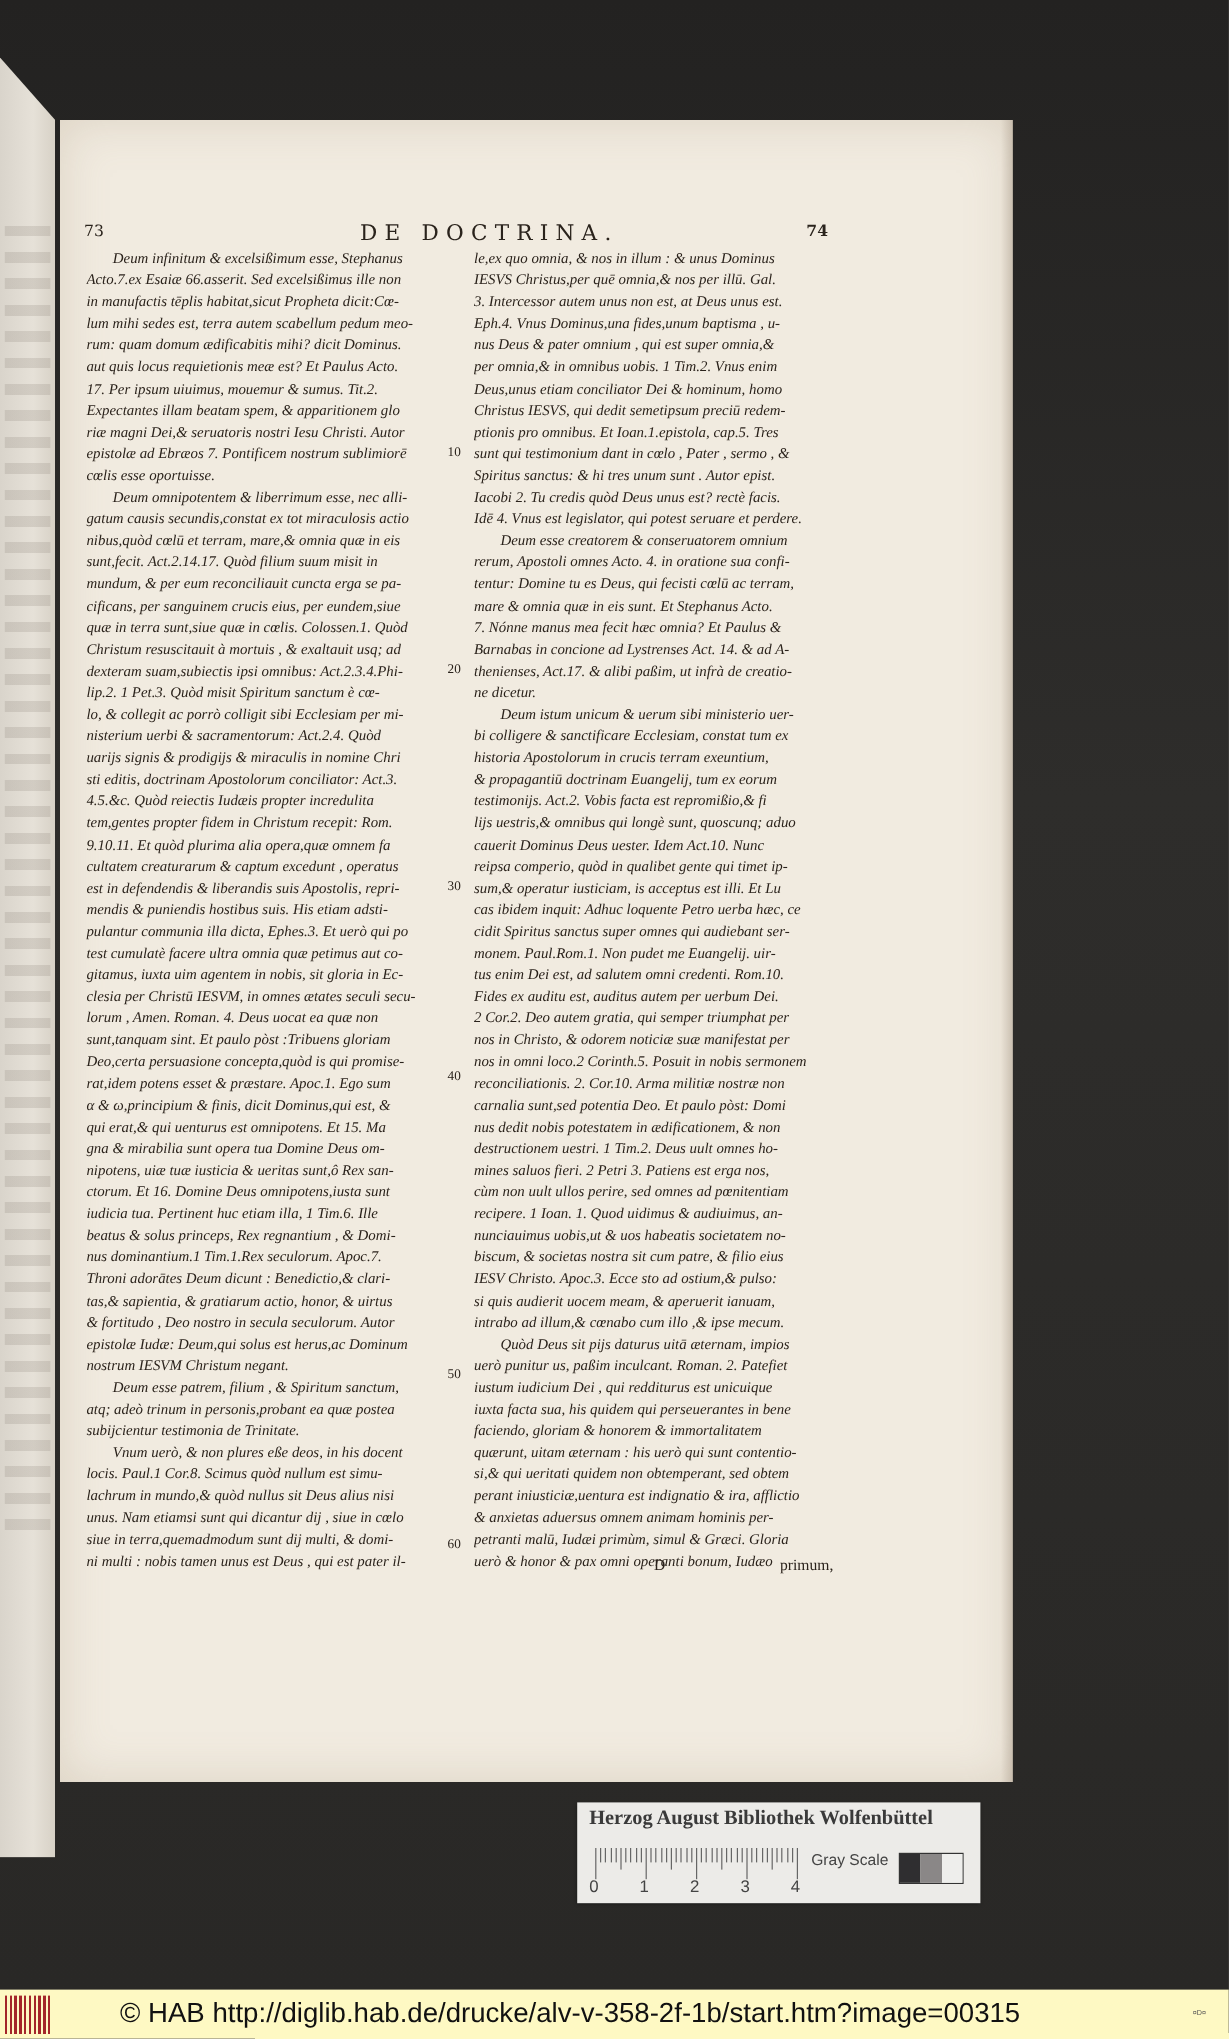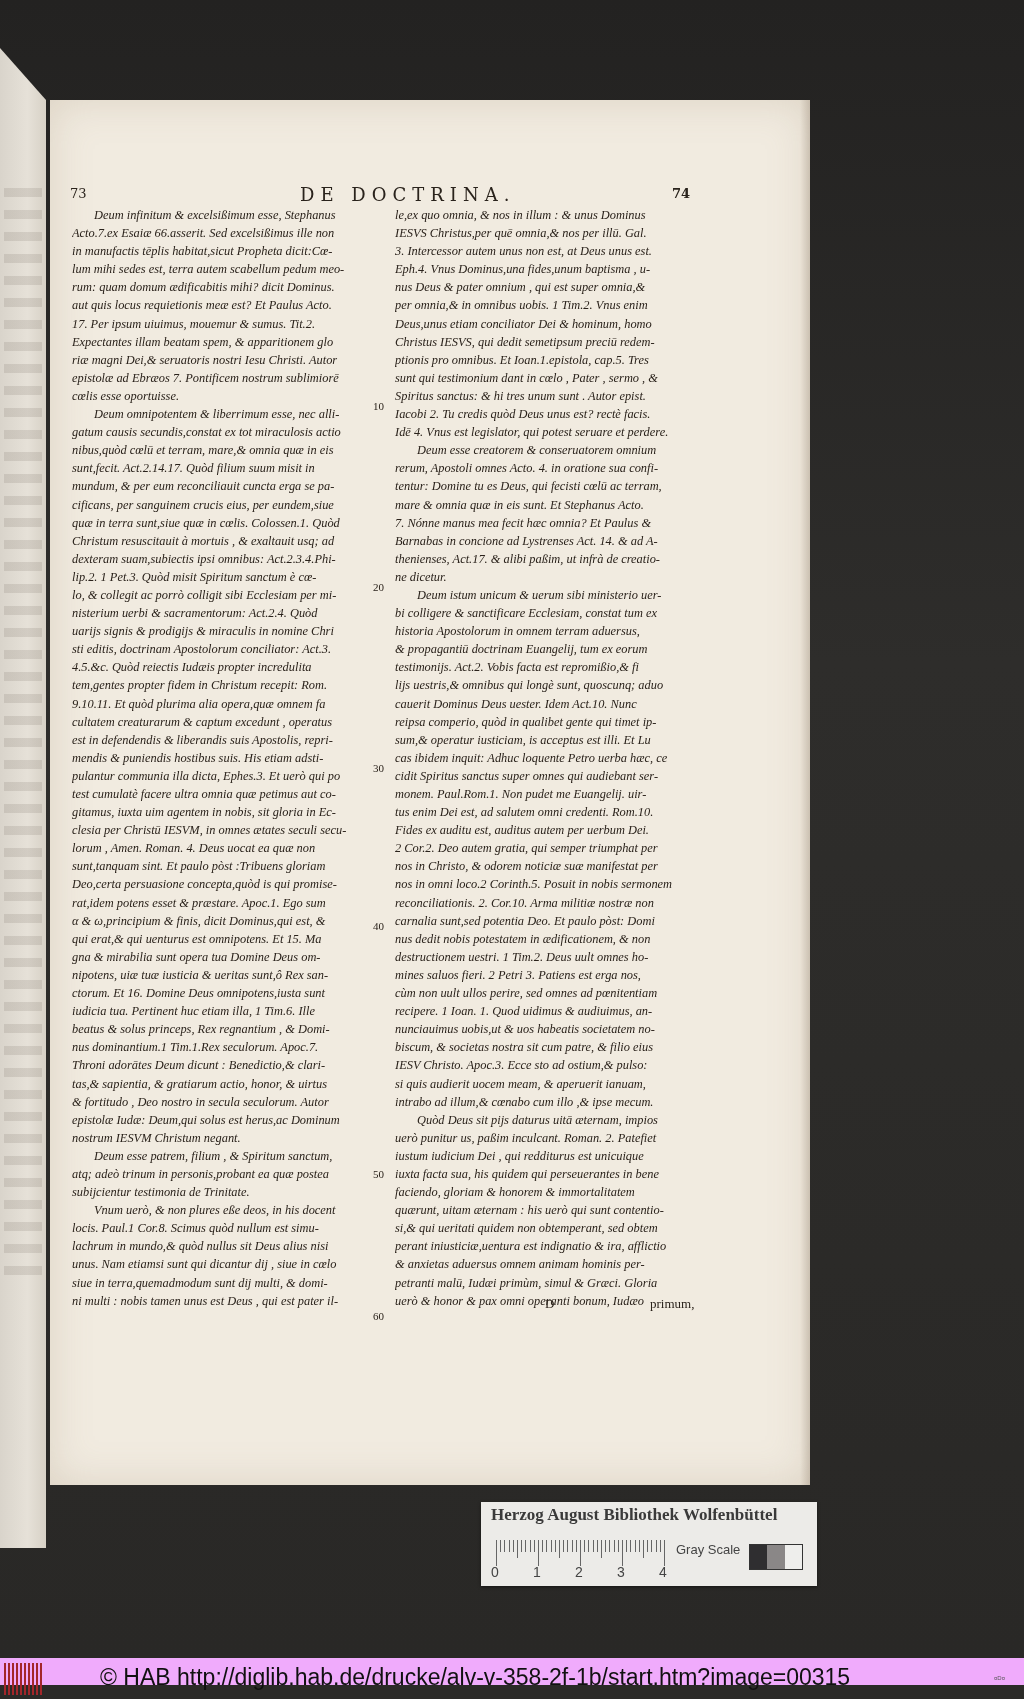--- a/index.html
+++ b/index.html
@@ -20,20 +20,21 @@
   }
   .left-page .ghost {
     position: absolute; left: 4px; top: 140px; width: 38px; height: 1100px;
     background: repeating-linear-gradient(180deg, rgba(120,110,100,0.18) 0px, rgba(120,110,100,0.18) 9px, transparent 9px, transparent 22px);
   }
   
   .page {
     position: absolute; left: 50px; top: 100px; width: 760px; height: 1385px;
     background: #f1ebe0;
     box-shadow: inset 0 0 40px rgba(160,140,110,0.25);
+    padding-left: 34px;
   }
   .page::after {
     content: ""; position: absolute; right: 0; top: 0; width: 10px; height: 100%;
     background: linear-gradient(90deg, rgba(0,0,0,0), rgba(120,100,80,0.25));
   }
   .running-head {
     position: absolute; left: 20px; top: 84px; width: 620px; height: 22px;
     font-size: 14px; color: #2a231c;
   }
   .running-head .pg-left { position: absolute; left: 0; top: 2px; font-size: 13px; }
@@ -45,21 +46,21 @@
     font-family: "Liberation Serif", serif; font-style: italic;
     font-size: 12.4px; line-height: 18.1px; color: #2a221b;
     white-space: nowrap;
   }
   .col-left { left: 22px; width: 318px; }
   .col-right { left: 345px; width: 310px; }
   .col .line { height: 18.1px; overflow: hidden; }
   .col .line.indent { padding-left: 22px; }
   .line-num {
     position: absolute; left: 323px;
-    font-family: "Liberation Serif", serif; font-size: 11px; color: #2a221b; margin-top: 29px;
+    font-family: "Liberation Serif", serif; font-size: 11px; color: #2a221b;
   }
   .catchword {
     position: absolute; top: 1196px;
     font-family: "Liberation Serif", serif; font-size: 13px; color: #2a221b;
   }
 
   
   .color-card {
     position: absolute; left: 481px; top: 1502px; width: 336px; height: 84px;
     background: #ecebe8; box-shadow: 0 1px 3px rgba(0,0,0,0.5);
@@ -79,22 +80,22 @@
     font-family: "Liberation Sans", sans-serif; font-size: 13px; color: #444;
   }
   .gray-swatches {
     position: absolute; left: 268px; top: 42px; width: 52px; height: 24px;
     border: 1px solid #333; display: flex;
   }
   .gray-swatches div { flex: 1; }
 
   
   .footer {
-    position: absolute; left: 0; top: 1658px; width: 1024px; height: 27px;
-    background: #f0abfc;
+    position: absolute; left: 0; top: 1658px; width: 1024px; height: 41px;
+    background: #fef9c3;
   }
   .footer .logo {
     position: absolute; left: 4px; top: 5px; width: 40px; height: 32px;
     background: repeating-linear-gradient(90deg, #a3262a 0px, #a3262a 2px, transparent 2px, transparent 4px);
   }
   .footer .credit {
     position: absolute; left: 100px; top: 6px;
     font-family: "Liberation Sans", sans-serif; font-size: 23px; color: #111;
   }
   .footer .mini {
@@ -198,21 +199,21 @@
       <div class="line indent">Deum esse creatorem &amp; conseruatorem omnium</div>
       <div class="line">rerum, Apostoli omnes Acto. 4. in oratione sua confi-</div>
       <div class="line">tentur: Domine tu es Deus, qui fecisti cœlū ac terram,</div>
       <div class="line">mare &amp; omnia quæ in eis sunt.     Et Stephanus Acto.</div>
       <div class="line">7. Nónne manus mea fecit hæc omnia?     Et Paulus &amp;</div>
       <div class="line">Barnabas in concione ad Lystrenses Act. 14. &amp; ad A-</div>
       <div class="line">thenienses, Act.17. &amp; alibi paßim, ut infrà de creatio-</div>
       <div class="line">ne dicetur.</div>
       <div class="line indent">Deum istum unicum &amp; uerum sibi ministerio uer-</div>
       <div class="line">bi colligere &amp; sanctificare Ecclesiam, constat tum ex</div>
-      <div class="line">historia Apostolorum in omnem terram aduersus,</div>
+      <div class="line">historia Apostolorum in crucis terram exeuntium,</div>
       <div class="line">&amp; propagantiū doctrinam Euangelij, tum ex eorum</div>
       <div class="line">testimonijs.     Act.2. Vobis facta est repromißio,&amp; fi</div>
       <div class="line">lijs uestris,&amp; omnibus qui longè sunt, quoscunq; aduo</div>
       <div class="line">cauerit Dominus Deus uester.     Idem Act.10. Nunc</div>
       <div class="line">reipsa comperio, quòd in qualibet gente qui timet ip-</div>
       <div class="line">sum,&amp; operatur iusticiam, is acceptus est illi.    Et Lu</div>
       <div class="line">cas ibidem inquit: Adhuc loquente Petro uerba hæc, ce</div>
       <div class="line">cidit Spiritus sanctus super omnes qui audiebant ser-</div>
       <div class="line">monem.     Paul.Rom.1. Non pudet me Euangelij. uir-</div>
       <div class="line">tus enim Dei est, ad salutem omni credenti.    Rom.10.</div>

